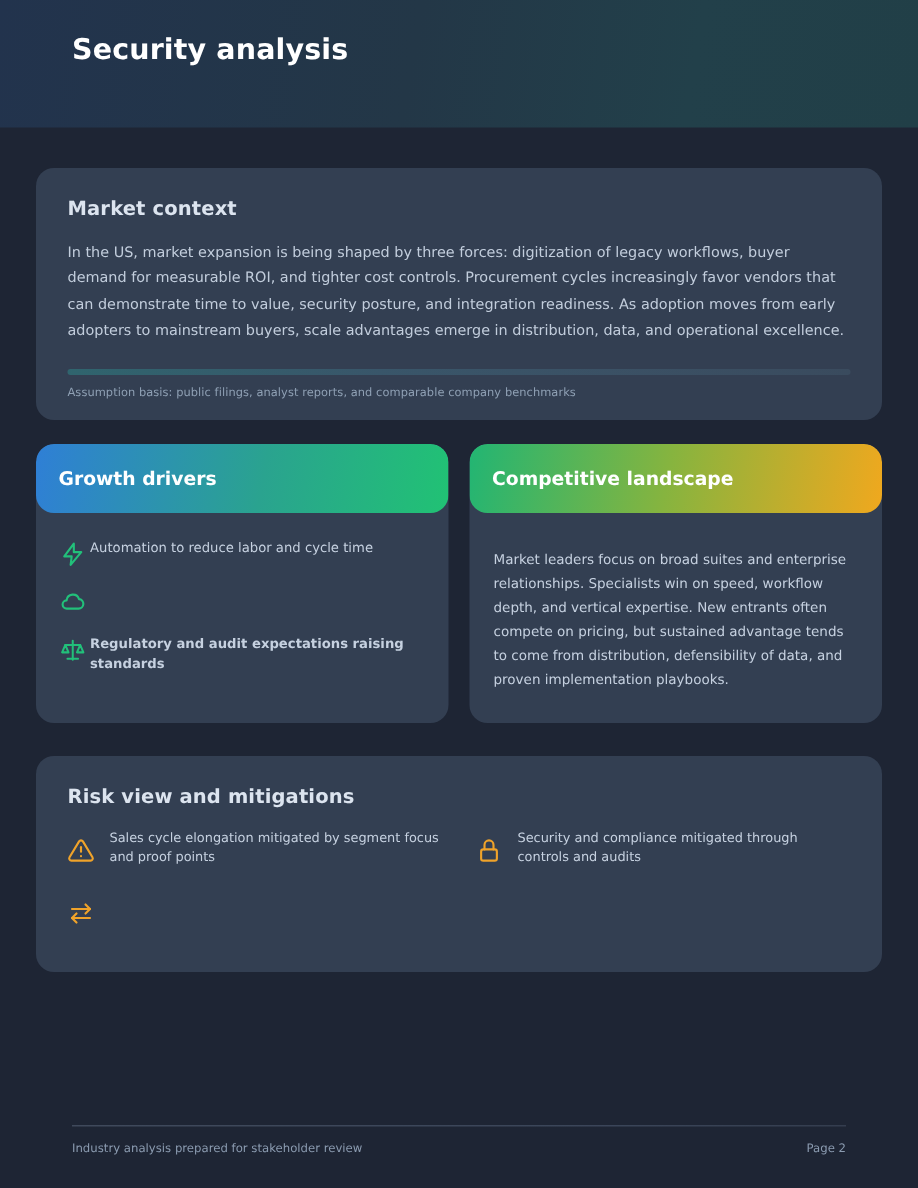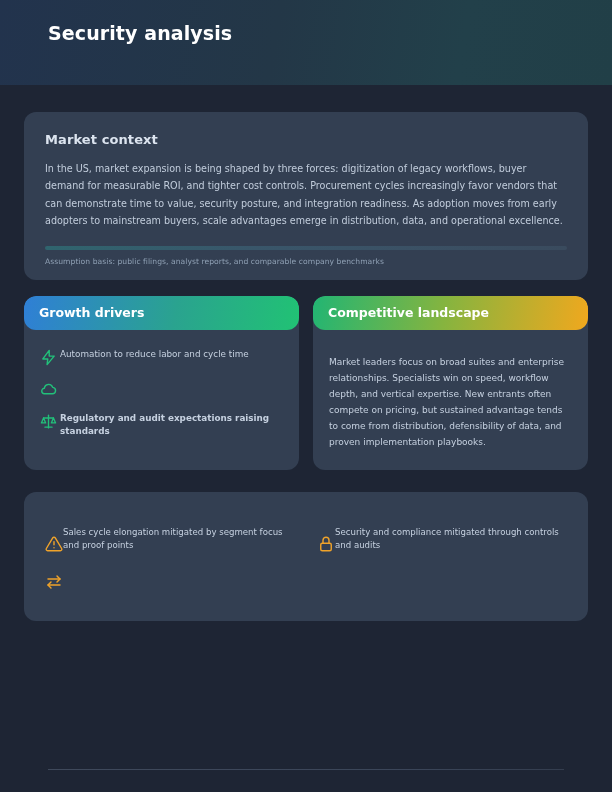--- a/index.html
+++ b/index.html
@@ -79,21 +79,21 @@
     gap:14px;
     margin-top:16px;
   }
   .col-card {
     flex:1 1 0;
     overflow:hidden;
     display:flex;
     flex-direction:column;
   }
   .col-header {
-    height:34px;
+    height:46px;
     border-radius:12px;
     display:flex;
     align-items:center;
     padding-left:15px;
   }
   .col-header.grad-growth { background:linear-gradient(100deg,#2f7fd6 0%,#2aa38f 55%,#21c274 100%); }
   .col-header.grad-comp   { background:linear-gradient(100deg,#22b573 0%,#86b43f 48%,#f0a81e 100%); }
   .col-header-title {
     font-size:12.5px;
     font-weight:bold;
@@ -138,21 +138,22 @@
   }
   .risk-grid {
     margin-top:14px;
     display:grid;
     grid-template-columns:1fr 1fr;
     column-gap:22px;
     row-gap:19px;
   }
   .risk-item {
     display:flex;
-    align-items:flex-end;
+    align-items:center;
+    gap:10px;
   }
   .risk-icon {
     width:18px; height:18px;
     flex:0 0 18px;
     margin-top:1px;
     display:flex; align-items:center; justify-content:center;
   }
   .risk-text {
     font-size:8.6px;
     line-height:1.55;
@@ -241,20 +242,21 @@
         <span class="col-header-title">Competitive landscape</span>
       </div>
       <div class="col-body">
         <div class="comp-body-text">Market leaders focus on broad suites and enterprise relationships. Specialists win on speed, workflow depth, and vertical expertise. New entrants often compete on pricing, but sustained advantage tends to come from distribution, defensibility of data, and proven implementation playbooks.</div>
       </div>
     </div>
 
   </div>
 
   <div class="card risk-card">
+    <div class="card-heading">Risk view and mitigations</div>
     <div class="risk-grid">
 
       <div class="risk-item">
         <span class="risk-icon">
           <svg width="18" height="18" viewBox="0 0 24 24" fill="none" stroke="#f0a32a" stroke-width="1.9" stroke-linecap="round" stroke-linejoin="round">
             <path d="M10.3 3.9 1.8 18a2 2 0 0 0 1.7 3h17a2 2 0 0 0 1.7-3L13.7 3.9a2 2 0 0 0-3.4 0z"></path>
             <line x1="12" y1="9" x2="12" y2="13"></line>
             <line x1="12" y1="17" x2="12.01" y2="17"></line>
           </svg>
         </span>
@@ -283,13 +285,17 @@
         </span>
       </div>
 
     </div>
   </div>
 
 </div>
 
 <div class="footer">
   <div class="footer-rule"></div>
+  <div class="footer-row">
+    <span>Industry analysis prepared for stakeholder review</span>
+    <span>Page 2</span>
+  </div>
 </div>
 
 </body></html>

